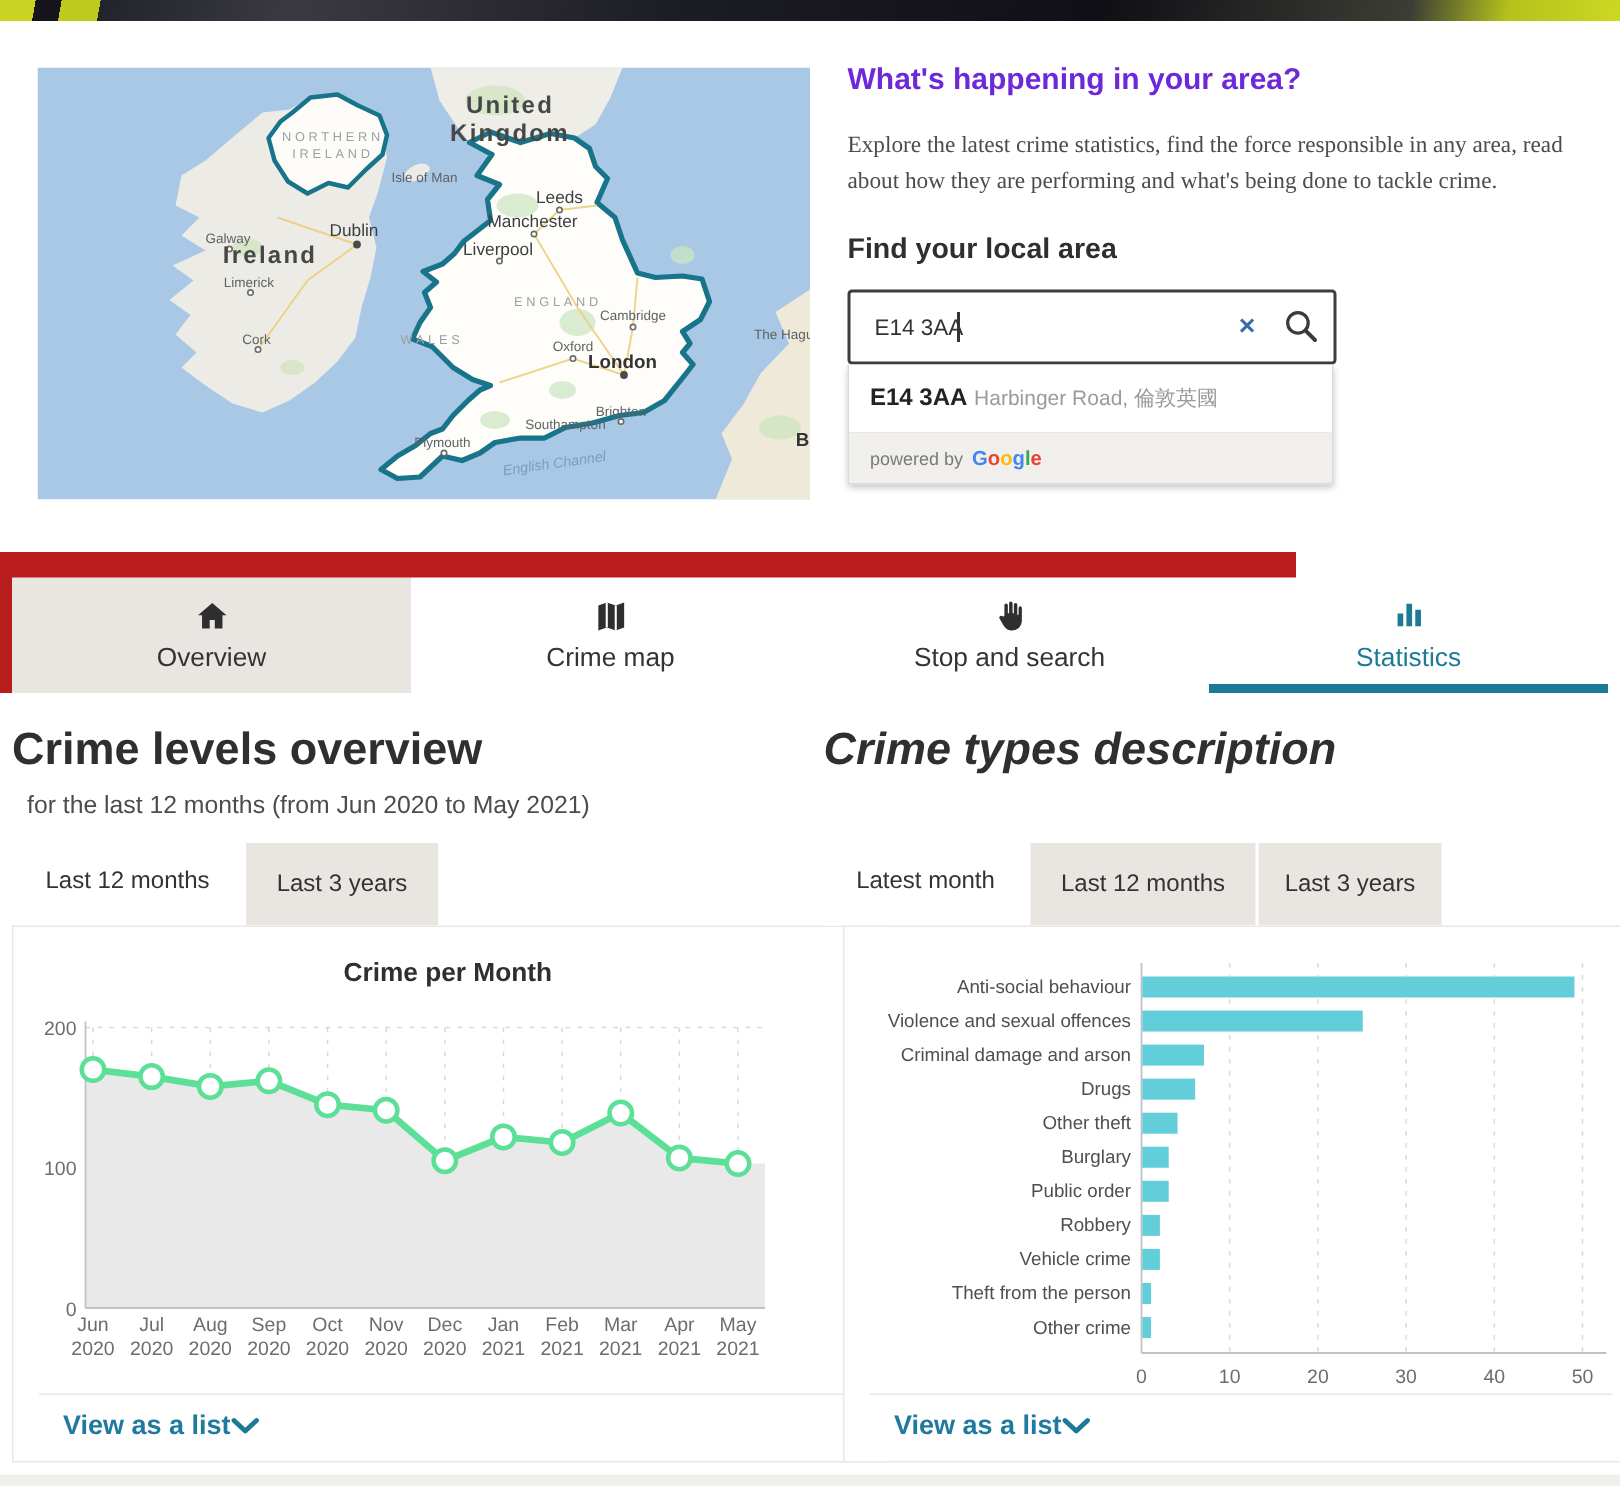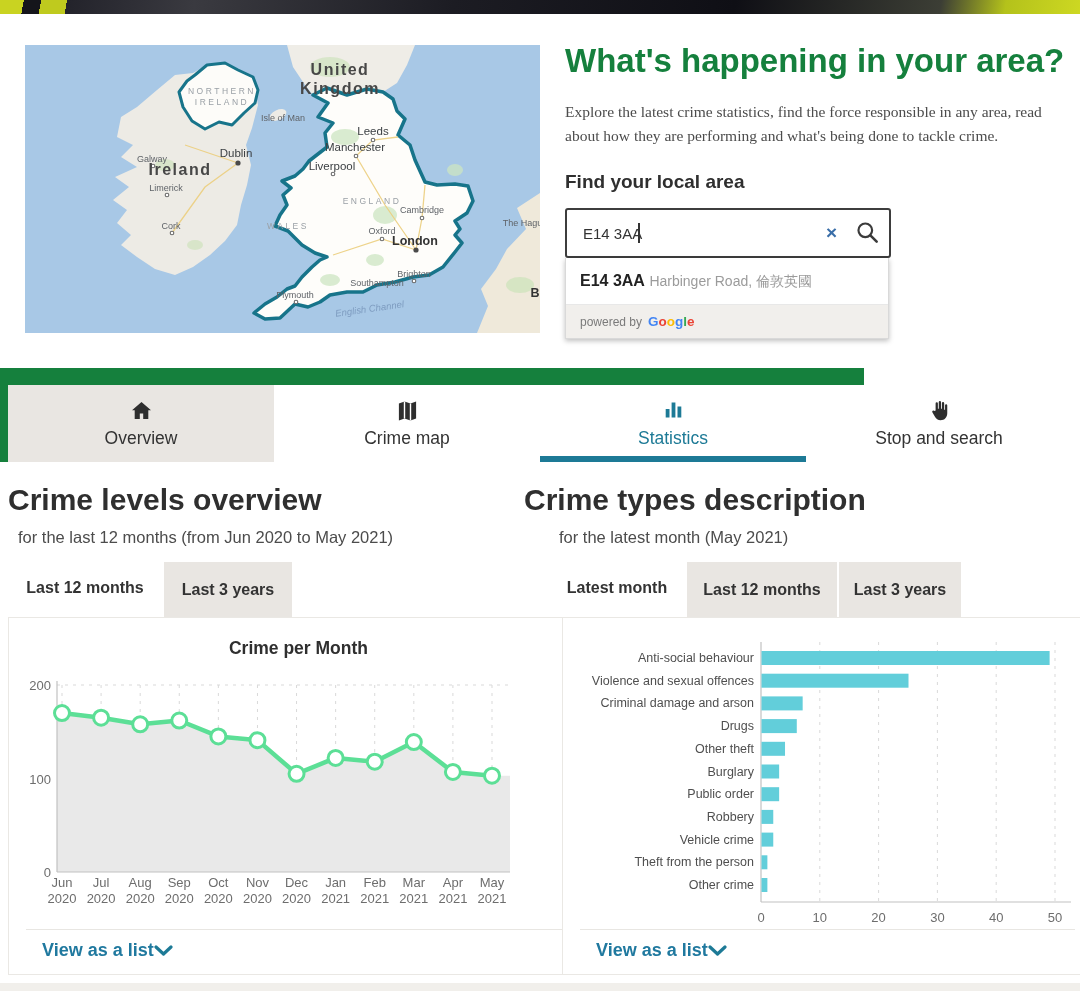--- a/index.html
+++ b/index.html
@@ -14,54 +14,54 @@
   #map{position:absolute;left:25px;top:45px;width:515px;height:288px;display:block;}
   .lbl-country{font-size:16px;font-weight:bold;fill:#474747;letter-spacing:1.5px;}
   .lbl-region{font-size:8.5px;fill:#9aa0a6;letter-spacing:2.5px;}
   .lbl-city{font-size:11.5px;fill:#3c4043;}
   .lbl-city-bold{font-size:12.5px;font-weight:bold;fill:#333;}
   .lbl-town{font-size:9px;fill:#5f6368;}
   .lbl-water{font-size:9.5px;font-style:italic;fill:#7e9cc0;}
 
   
   .intro{position:absolute;left:565px;top:42px;width:505px;}
-  .intro h1{margin:0 0 20px 0;font-size:33px;color:#15803d;}
+  .intro h1{margin:0 0 20px 0;font-size:20px;color:#6d28d9;}
   .intro p{margin:0;font-size:15.5px;line-height:1.55;color:#4c4c4c;width:502px;font-family:Liberation Serif, serif;}
   .intro h3{margin:23px 0 15px 0;font-size:19px;color:#2f2f2f;}
   .search-box{position:relative;width:322px;height:46px;border:2px solid #3d3d3d;border-radius:3px;background:#fff;}
   .search-box input{position:absolute;left:0;top:0;width:100%;height:100%;border:none;outline:none;
     padding:0 80px 0 16px;font-size:15px;color:#333;font-family:"Liberation Sans",sans-serif;background:transparent;box-sizing:border-box;}
   .caret{position:absolute;left:71px;top:13px;width:1.5px;height:20px;background:#333;}
   .clear-btn{position:absolute;right:46px;top:0;height:100%;border:none;background:none;cursor:pointer;
     font-size:19px;font-weight:bold;color:#3a6ea8;padding:0 6px;}
   .mag-btn{position:absolute;right:8px;top:10px;border:none;background:none;cursor:pointer;padding:0;}
   .dropdown{position:relative;width:322px;background:#fff;border:1px solid #d9d9d9;border-top:none;
     box-shadow:0 2px 5px rgba(0,0,0,.25);}
   .dd-item{padding:14px 14px 13px;cursor:pointer;border-bottom:1px solid #e8e8e8;}
   .dd-item b{font-size:16px;color:#222;}
   .dd-item span{font-size:14px;color:#9b9b9b;}
   .dd-footer{background:#f1efec;padding:9px 14px;font-size:12px;color:#7a7a7a;display:flex;align-items:center;gap:6px;}
   #google-logo span{font-weight:bold;font-size:13.5px;}
 
   
-  .tabs-band{position:absolute;left:0;top:368px;width:864px;height:94px;background:#15803d;}
+  .tabs-band{position:absolute;left:0;top:368px;width:864px;height:94px;background:#b91c1c;}
   #nav-tabs{position:absolute;left:8px;top:17px;width:1064px;height:77px;display:flex;}
   .nav-tab{flex:1;position:relative;display:flex;flex-direction:column;align-items:center;justify-content:center;
     gap:6px;background:#fff;cursor:pointer;}
   .nav-tab .lab{font-size:17.5px;color:#333;}
   .nav-tab.first{background:#e9e6e2;}
   .nav-tab.active .lab{color:#1d7a96;}
   .tab-underline{position:absolute;left:0;right:0;bottom:0;height:6px;background:#1d7a96;}
 
   
   .col-h2{position:absolute;margin:0;font-size:30px;color:#2f2f2f;font-weight:bold;}
   .col-sub{position:absolute;margin:10px;font-size:16.5px;color:#4c4c4c;}
   .subtabs{position:absolute;top:558px;height:59px;display:flex;}
   .subtab{margin-right:2px;display:flex;align-items:center;justify-content:center;
-    font-size:16px;font-weight:bold;color:#333;background:#e9e6e2;cursor:pointer;margin-top:4px;}
+    font-size:16px;font-weight:normal;color:#333;background:#e9e6e2;cursor:pointer;margin-top:4px;}
   .subtab.active{background:#fff;margin-top:0;}
   .panel{position:absolute;top:617px;height:358px;background:#fff;border:1px solid #eae8e4;box-sizing:border-box;}
   .panel h3.chart-title{margin:20px 0 0 0;text-align:center;font-size:17.5px;color:#2f2f2f;}
   .panel-footer{position:absolute;left:17px;right:17px;bottom:0;border-top:1px solid #e8e6e2;
     display:flex;justify-content:flex-start;align-items:center;padding:10px 16px 13px;cursor:pointer;}
   .panel-footer .vlink{font-size:18px;font-weight:bold;color:#20799f;}
 
   svg text{font-family:"Liberation Sans",sans-serif;}
   .tick-label{font-size:13px;fill:#6d6d6d;}
   .bar-label{font-size:12.5px;fill:#4f4f4f;}
@@ -193,34 +193,34 @@
           </svg>
           <span class="lab">Overview</span>
         </div>
         <div class="nav-tab">
           <svg width="25" height="23" viewBox="0 0 24 23" fill="#2e2e2e">
             <path d="M20.6 2.6 15 4.6 9 2.6 3.4 4.6v16.8L9 19.4l6 2 5.6-2z"></path>
             <path d="M9 2.6v16.8M15 4.6v16.8" stroke="#fff" stroke-width="1.4" fill="none"></path>
           </svg>
           <span class="lab">Crime map</span>
         </div>
+        <div class="nav-tab">
+          <svg width="25" height="23" viewBox="0 0 24 23" fill="#2e2e2e">
+            <path d="M8.1 11.4V4.5a1.15 1.15 0 0 1 2.3 0v5.3h.85V3.2a1.15 1.15 0 0 1 2.3 0v6.6h.85V4.2a1.15 1.15 0 0 1 2.3 0v6.6h.85V6.3a1.1 1.1 0 0 1 2.2 0v8c0 4.2-2.8 7-6.6 7-2.8 0-4.5-1.4-6-4l-2.3-4c-.45-.8.1-1.75 1-1.85.55-.05 1.1.2 1.4.65z"></path>
+          </svg>
+          <span class="lab">Stop and search</span>
+        </div>
         <div class="nav-tab active">
           <svg width="25" height="23" viewBox="0 0 24 23" fill="#1d7a96">
             <rect x="4.2" y="10" width="3.8" height="8.5"></rect>
             <rect x="10.1" y="3.5" width="3.8" height="15"></rect>
             <rect x="16" y="7.5" width="3.8" height="11"></rect>
           </svg>
           <span class="lab">Statistics</span>
           <div class="tab-underline"></div>
-        </div>
-        <div class="nav-tab">
-          <svg width="25" height="23" viewBox="0 0 24 23" fill="#2e2e2e">
-            <path d="M8.1 11.4V4.5a1.15 1.15 0 0 1 2.3 0v5.3h.85V3.2a1.15 1.15 0 0 1 2.3 0v6.6h.85V4.2a1.15 1.15 0 0 1 2.3 0v6.6h.85V6.3a1.1 1.1 0 0 1 2.2 0v8c0 4.2-2.8 7-6.6 7-2.8 0-4.5-1.4-6-4l-2.3-4c-.45-.8.1-1.75 1-1.85.55-.05 1.1.2 1.4.65z"></path>
-          </svg>
-          <span class="lab">Stop and search</span>
         </div>
       </nav>
   </div>
 
   <h2 class="col-h2" style="left:8px;top:483px;">Crime levels overview</h2>
   <p class="col-sub" style="left:8px;top:518px;">for the last 12 months (from Jun 2020 to May 2021)</p>
   <div id="left-subtabs" class="subtabs" style="left:8px;">
       <div class="subtab active" style="width: 154px;">Last 12 months</div>
       <div class="subtab" style="width: 128px;">Last 3 years</div>
     </div>
@@ -274,22 +274,21 @@
         <text x="478" y="223" text-anchor="middle" class="tick-label"><tspan x="478" dy="0">May</tspan><tspan x="478" dy="16">2021</tspan></text>
       </svg>
     <div class="panel-footer">
       <span class="vlink">View as a list</span>
       <svg width="19" height="12" viewBox="0 0 19 12">
         <polyline points="2,2 9.5,9 17,2" fill="none" stroke="#1d7a96" stroke-width="3.2" stroke-linecap="round" stroke-linejoin="round"></polyline>
       </svg>
     </div>
   </div>
 
-  <h2 class="col-h2" style="left:524px;top:483px;">Crime types description</h2>
-  <p class="col-sub" style="left:549px;top:518px;">for the latest month (May 2021)</p>
+  <h2 class="col-h2" style="left:549px;top:483px;font-style:italic;">Crime types description</h2>
   <div id="right-subtabs" class="subtabs" style="left:549px;">
       <div class="subtab active" style="width: 136px;">Latest month</div>
       <div class="subtab" style="width: 150px;">Last 12 months</div>
       <div class="subtab" style="width: 122px;">Last 3 years</div>
     </div>
   <div class="panel" style="left:549px;width:531px;margin-left:13px;">
     <svg id="bar-svg" viewBox="0 0 520 300" width="520" height="300" style="position:absolute;left:5px;top:16px;">
         <line x1="251.8" y1="8" x2="251.8" y2="268" stroke="#d9d9d9" stroke-width="1" stroke-dasharray="3 5"></line>
         <line x1="310.6" y1="8" x2="310.6" y2="268" stroke="#d9d9d9" stroke-width="1" stroke-dasharray="3 5"></line>
         <line x1="369.4" y1="8" x2="369.4" y2="268" stroke="#d9d9d9" stroke-width="1" stroke-dasharray="3 5"></line>

